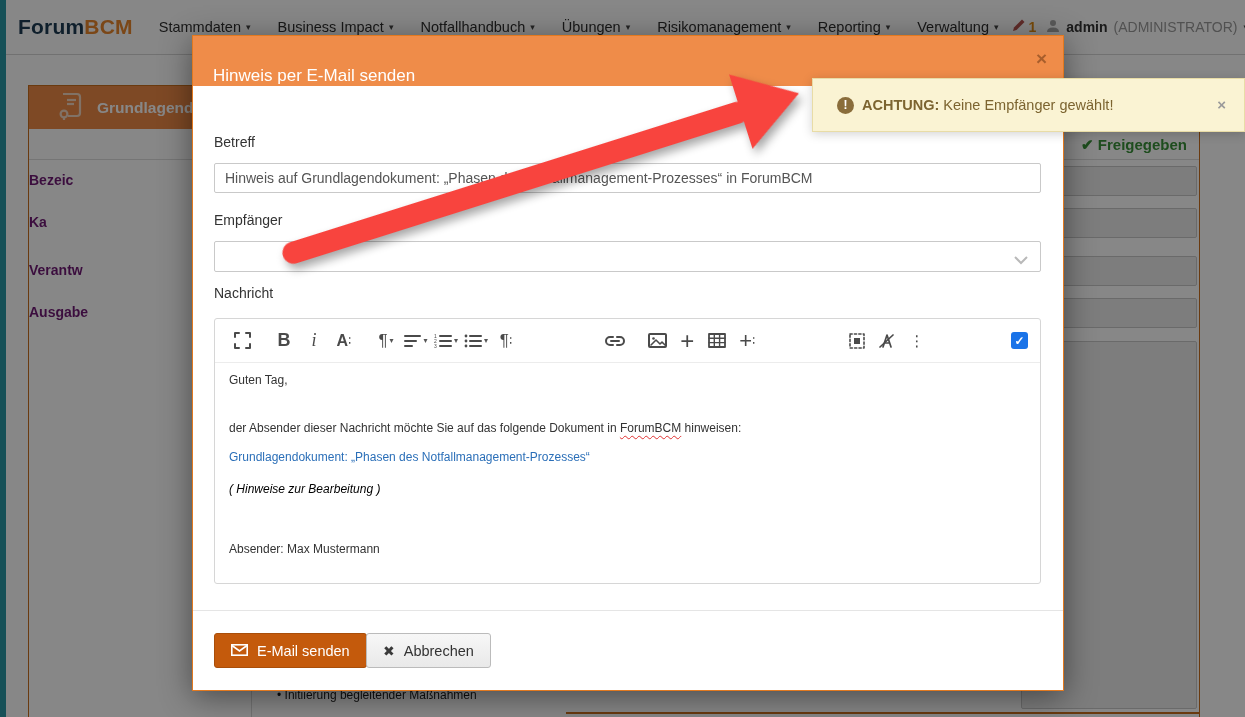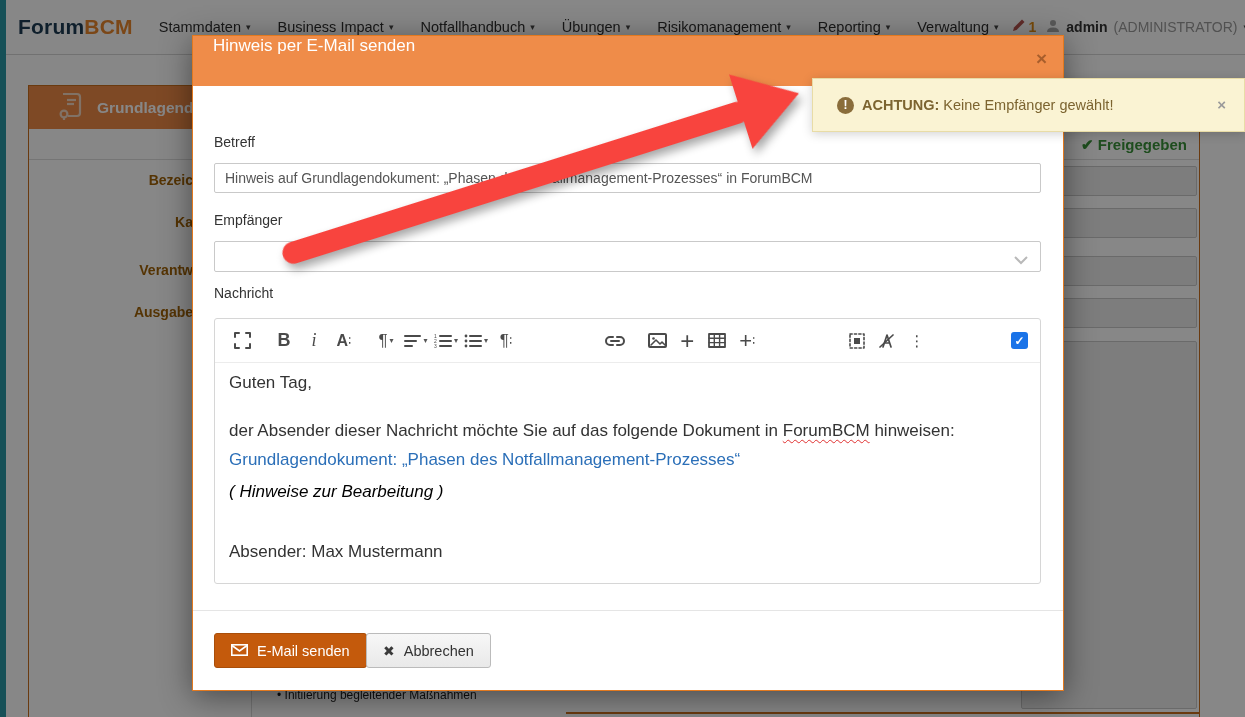--- a/index.html
+++ b/index.html
@@ -32,36 +32,36 @@
     position:absolute; left:28px; top:85px; width:1172px; height:640px;
     background:#fff; border:1px solid #c96f1e; z-index:2;
   }
   .panel-header {
     height:43px; background:#ee8a47; color:#fff; display:flex; align-items:center;
     gap:14px; padding-left:28px; font-weight:bold; font-size:15.5px;
   }
   .status-row { position:absolute; top:50px; right:12px; color:#3a923a; font-weight:bold; font-size:15px; }
   .panel-divider { position:absolute; top:73px; left:0; right:0; height:1px; background:#dddddd; }
   .col-divider { position:absolute; left:222px; top:74px; width:1px; height:560px; background:#d9d9d9; }
-  .bg-label { position:absolute; left:0; width:164px; text-align:right; font-weight:bold; font-size:14px; color:#a16207; }
+  .bg-label { position:absolute; left:0; width:164px; text-align:left; font-weight:bold; font-size:14px; color:#701a75; }
   .ro-box { position:absolute; left:992px; width:176px; background:#ededed; border:1px solid #c9c9c9; border-radius:2px; }
   .bullet-line { position:absolute; left:248px; top:602px; font-size:12px; color:#1c1c1c; }
   .bullet-line::before { content:"•  "; }
   .orange-line { position:absolute; left:537px; top:626px; width:634px; height:2px; background:#c96f1e; }
   
   .backdrop { position:absolute; inset:0; background:rgba(0,0,0,0.47); z-index:10; }
   
   .modal {
     position:absolute; left:192px; top:35px; width:872px; height:656px;
     background:#fff; border:1px solid #e2791f; z-index:20;
     box-shadow:0 6px 30px rgba(0,0,0,0.45);
   }
   .modal-header {
     position:absolute; left:0; top:0; right:0; height:50px; background:#ef8c49;
-    color:#fff; display:flex; align-items:flex-start; padding:0 20px; font-size:17px;
+    color:#fff; display:flex; align-items:flex-end; padding:0 20px; font-size:17px;
   }
   .modal-close { position:absolute; right:16px; top:13px; font-size:19px; font-weight:bold;
     color:rgba(60,25,0,0.40); cursor:pointer; line-height:1; }
   .fld-label { position:absolute; left:21px; font-size:14px; font-weight:normal; color:#333; }
   .txt-input {
     position:absolute; left:21px; width:827px; height:30px; border:1px solid #c9c9c9;
     border-radius:2px; padding:0 10px; font-size:14px; color:#555;
     font-family:"Liberation Sans",sans-serif; background:#fff;
   }
   .select-box {
@@ -77,21 +77,21 @@
   .tb { display:flex; align-items:center; justify-content:center; height:34px; min-width:30px;
     color:#4a4a4a; cursor:pointer; font-size:17px; }
   .tb svg { stroke:#4a4a4a; fill:none; stroke-width:1.7; stroke-linecap:round; stroke-linejoin:round; }
   .tb .bld { font-weight:bold; font-size:18px; }
   .tb .itl { font-style:italic; font-family:"Liberation Serif",serif; font-size:18px; }
   .tb-caret { font-size:8px; color:#555; margin-left:2px; }
   .tb-gap { width:12px; }
   .tb-spring { flex:1; }
   .ed-checkbox { width:17px; height:17px; background:#1a73e8; border-radius:3px; color:#fff;
     font-size:12px; font-weight:bold; display:flex; align-items:center; justify-content:center; cursor:pointer; }
-  .ed-content { position:relative; height:220px; font-size:17px; color:#333; }
+  .ed-content { position:relative; height:220px; font-size:12px; color:#333; }
   .ed-line { position:absolute; left:14px; white-space:nowrap; }
   .doc-link { color:#2b6fb8; cursor:pointer; }
   .misspell { text-decoration:underline wavy #e03131 1px; text-underline-offset:3px; }
   .note-line { font-style:italic; color:#000000; }
   .footer-divider { position:absolute; left:0; right:0; top:574px; height:1px; background:#e5e5e5; }
   .btn { position:absolute; top:597px; height:35px; display:flex; align-items:center; gap:9px;
     padding:0 16px; font-size:14.5px; border-radius:3px; cursor:pointer; }
   .btn-send { left:21px; background:#c45a0c; border:1px solid #a94e0a; color:#fff; }
   .btn-cancel { left:173px; background:linear-gradient(#f7f7f7,#e9e9e9); border:1px solid #bbb; color:#333; }
   .btn-cancel .x { color:#3a3a3a; font-size:14px; }

